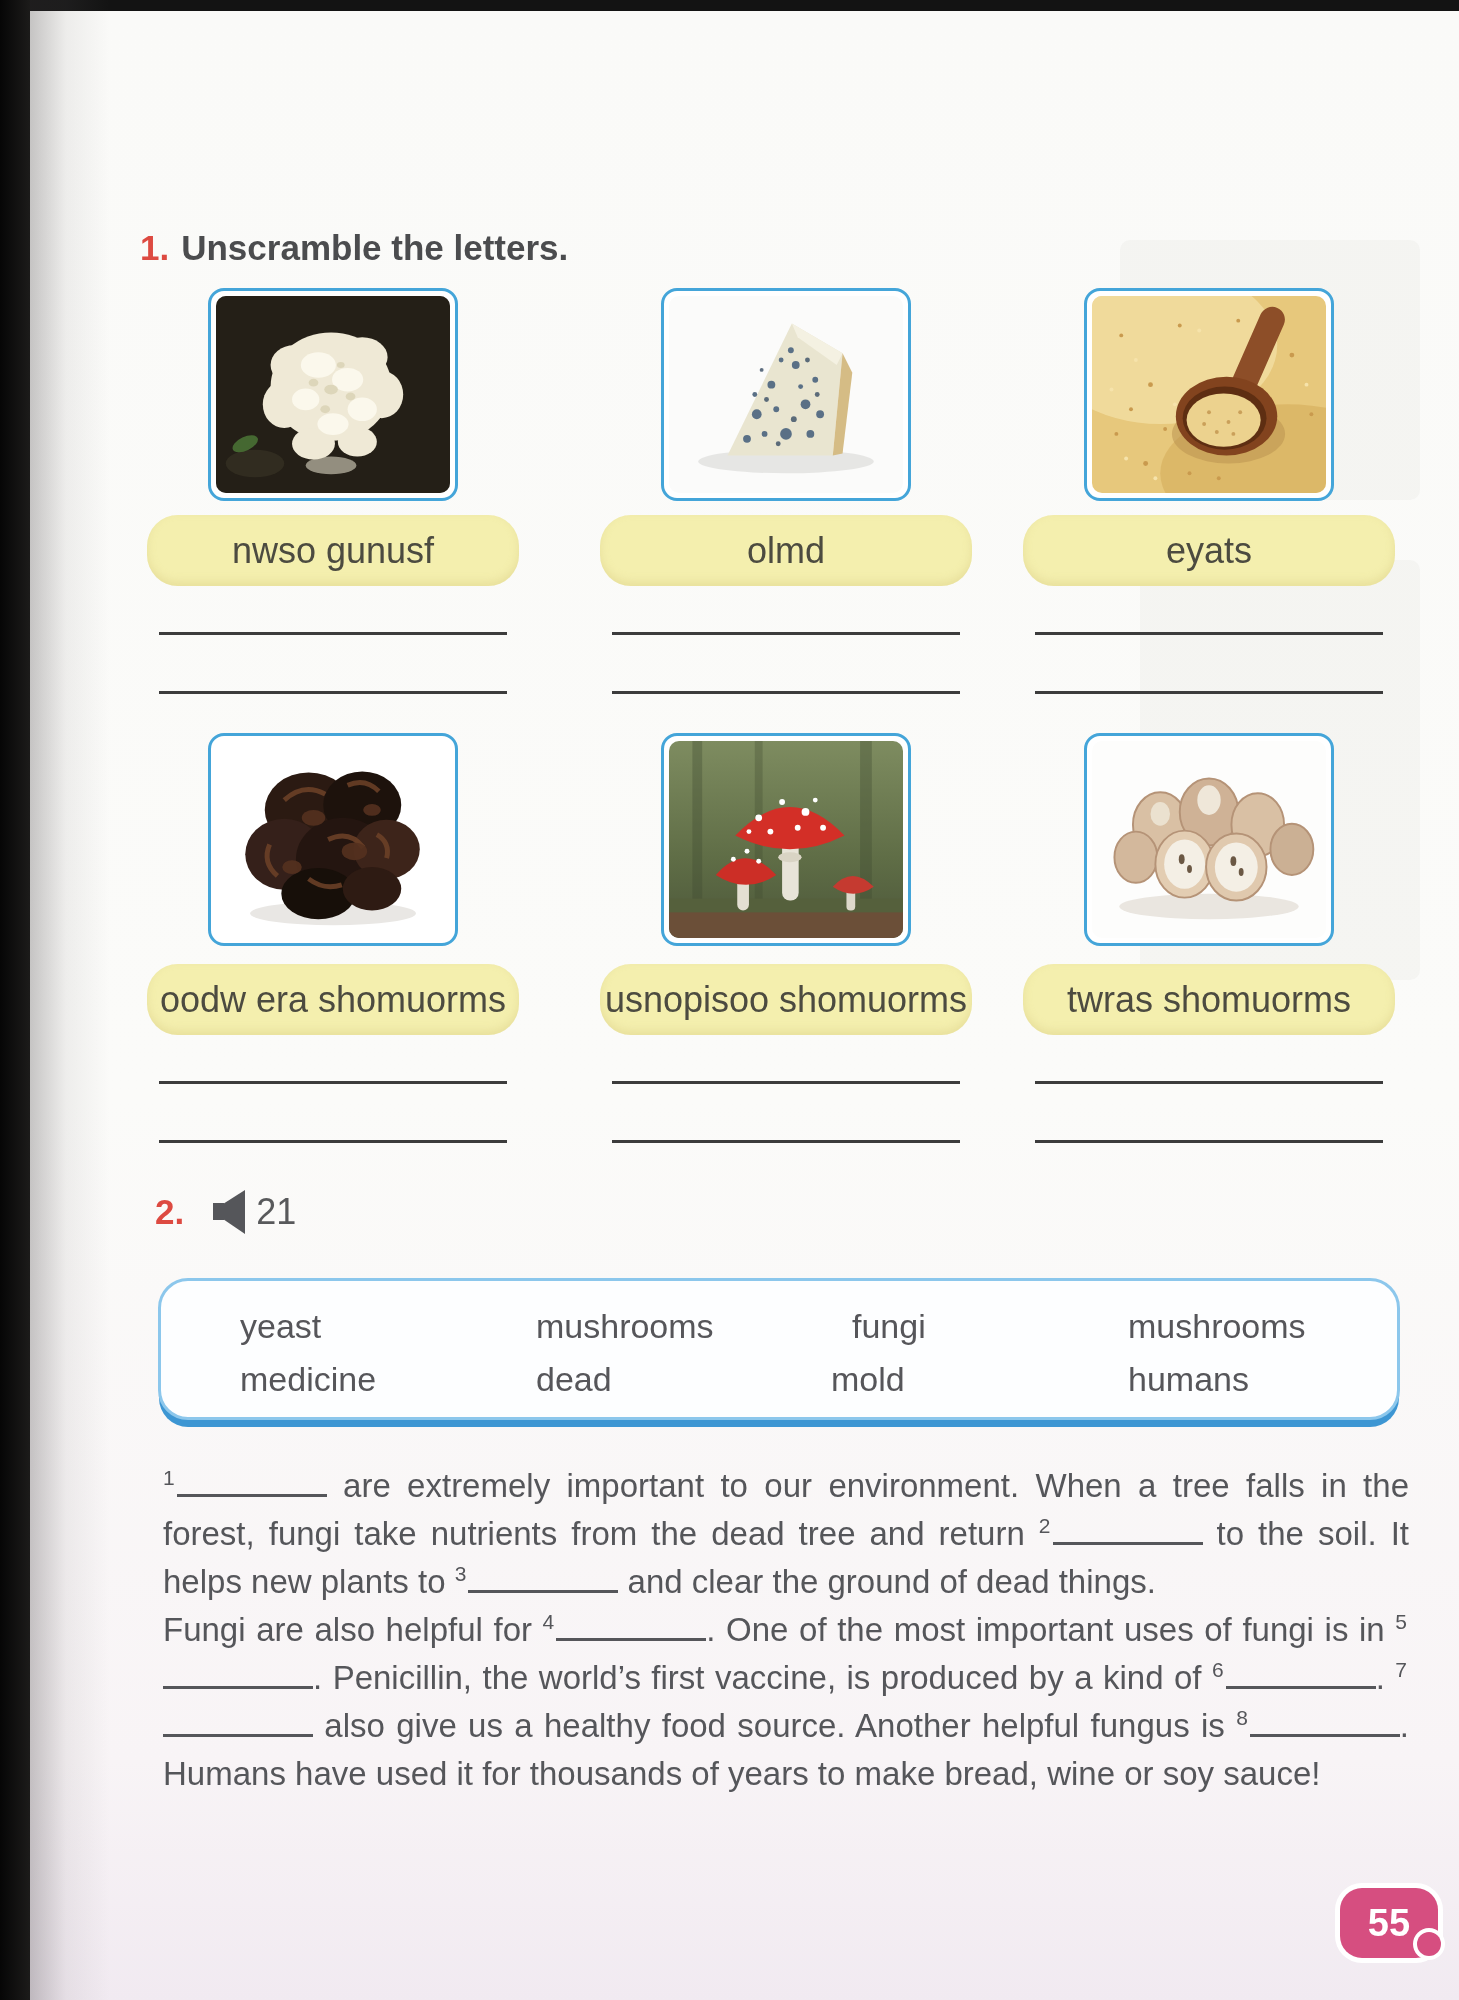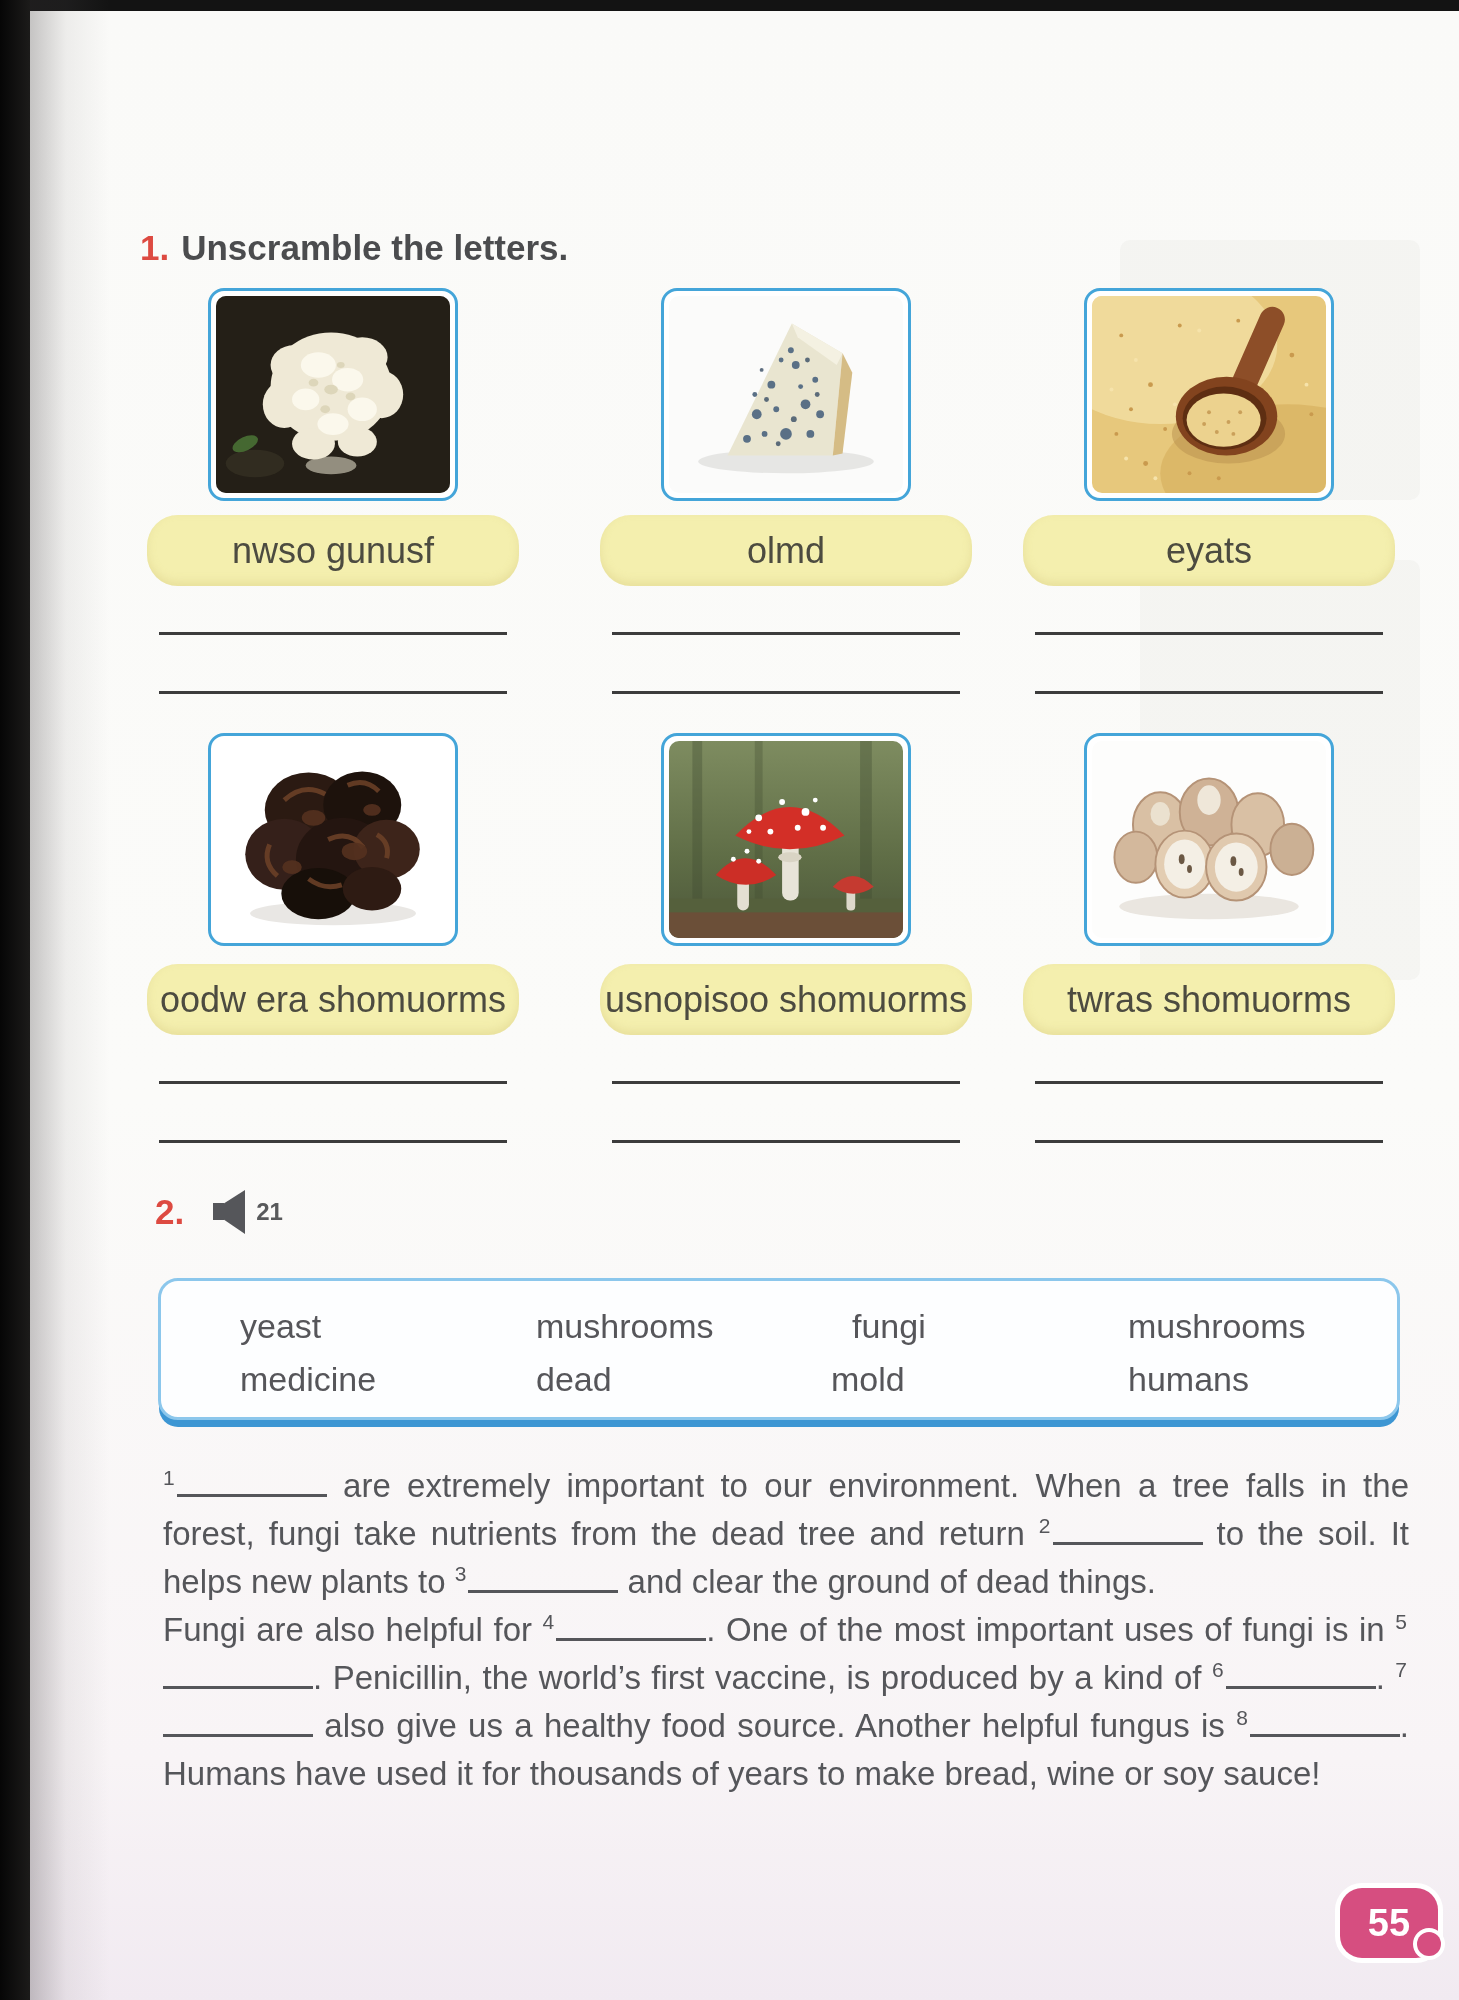--- a/index.html
+++ b/index.html
@@ -22,36 +22,36 @@
     font-style:italic;font-weight:bold;font-size:60px;letter-spacing:2px;color:#d94f92;
     text-shadow:3px 0 0 #fff,-3px 0 0 #fff,0 3px 0 #fff,0 -3px 0 #fff,
       2.5px 2.5px 0 #fff,-2.5px 2.5px 0 #fff,2.5px -2.5px 0 #fff,-2.5px -2.5px 0 #fff,
       6px 6px 7px rgba(90,40,70,.18);
   }
   .heading{position:absolute;font-size:35px;font-weight:bold;color:#4b4c4e;display:flex;align-items:center;white-space:nowrap;}
   .heading .num{color:#dd4a41;margin-right:12px;}
   .h1{left:140px;top:228px;}
   .h2{left:155px;top:1188px;}
   .speaker{margin-left:16px;margin-right:8px;}
-  .track-no{font-weight:bold;color:#58595b;font-size:24px;}
+  .track-no{font-weight:normal;color:#58595b;font-size:36px;}
   .photo-frame{
     position:absolute;width:250px;height:213px;background:#fff;
     border:3px solid #44a5d9;border-radius:16px;padding:5px;box-sizing:border-box;
   }
   .photo-frame svg{display:block;width:100%;height:100%;border-radius:10px;}
   .pill{
     position:absolute;width:372px;height:71px;background:#f4efae;border-radius:31px;
     display:flex;align-items:center;justify-content:center;
     box-shadow:inset 0 -4px 8px rgba(210,195,120,.35);
   }
   .pill-label{font-size:36px;color:#4c4b40;}
   .write-line{position:absolute;width:348px;border-bottom:3px solid #3c3c3c;}
   .wordbox{
     position:absolute;left:158px;top:1278px;width:1242px;height:142px;background:#fdfeff;
-    border:3px solid #8cc7ec;border-radius:20px;box-sizing:border-box;
+    border:3px solid #8cc7ec;border-radius:30px;box-sizing:border-box;
     box-shadow:0 8px 0 -1px #3d96d3;
   }
   .wordbox .word{position:absolute;font-size:34px;color:#56565a;white-space:nowrap;}
   .passage{position:absolute;left:163px;top:1462px;width:1246px;font-size:33px;line-height:48px;color:#55565a;}
   .passage p{margin:0;text-align:justify;}
   .blank{display:inline-block;width:150px;border-bottom:3px solid #55565a;height:30px;vertical-align:baseline;}
   .passage sup{font-size:21px;line-height:0;margin-right:2px;}
   .badge{
     position:absolute;left:1340px;top:1888px;width:98px;height:70px;background:#d64e80;
     border-radius:22px;box-shadow:0 0 0 5px #fff;display:flex;align-items:center;justify-content:center;

